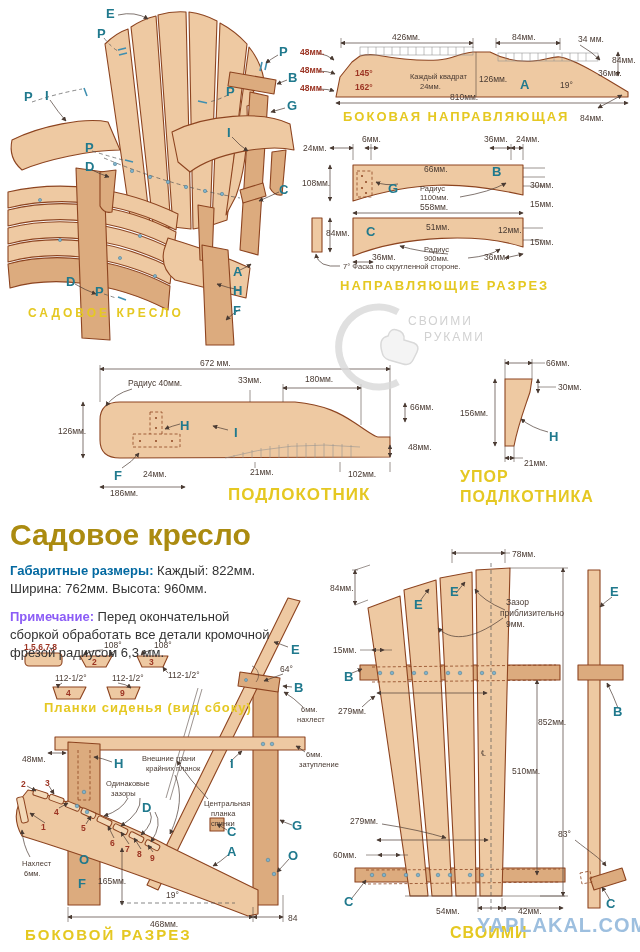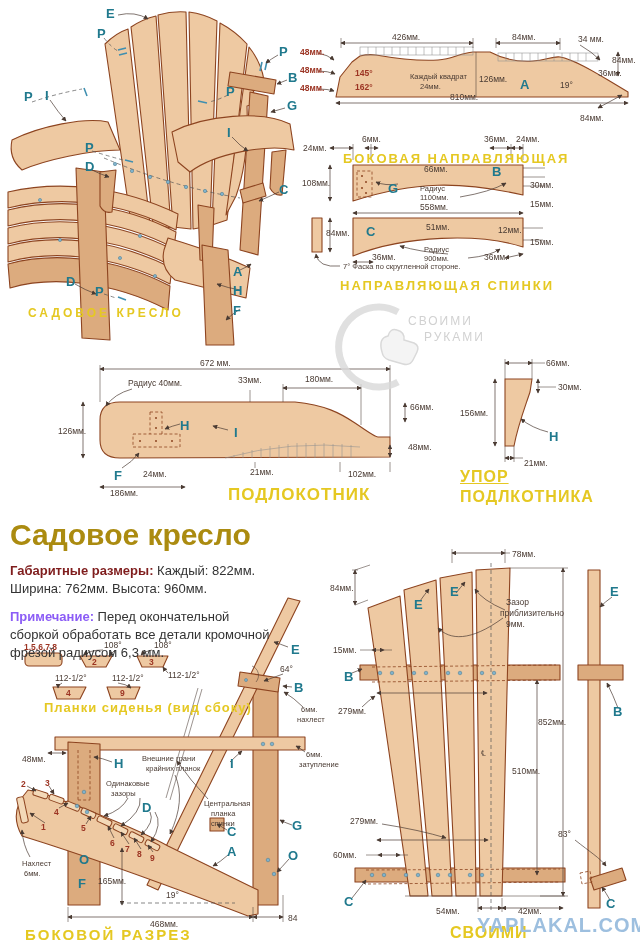--- a/index.html
+++ b/index.html
@@ -487,33 +487,33 @@
     <text class="dm" x="481" y="756">℄</text>
   </g>
 
   <g opacity="0.8">
     <path d="M398,312 A40 40 0 1 0 398,382" fill="none" stroke="#d9d9d9" stroke-width="7"></path>
     <path d="M382,352 q-4,-14 6,-16 q2,-8 9,-6 q8,2 7,10 l10,3 q6,3 3,9 l-4,8 q-3,6 -10,4 l-14,-4 q-6,-2 -7,-8 Z" fill="#f2f2f2" stroke="#d0d0d0" stroke-width="1.5"></path>
   </g>
 </svg>
 
 <div class="hd" style="left:28px;top:306px;font-size:12px;letter-spacing:3px;">САДОВОЕ  КРЕСЛО</div>
-<div class="hd" style="left:343px;top:109px;font-size:13px;letter-spacing:2px;margin-top:42px;">БОКОВАЯ   НАПРАВЛЯЮЩАЯ</div>
-<div class="hd" style="left:340px;top:278px;font-size:13px;letter-spacing:2px;">НАПРАВЛЯЮЩАЯ   СПИНКИ</div>
+<div class="hd" style="left:343px;top:109px;font-size:13px;letter-spacing:2px;">БОКОВАЯ   НАПРАВЛЯЮЩАЯ</div>
+<div class="hd" style="left:340px;top:278px;font-size:13px;letter-spacing:2px;">НАПРАВЛЯЮЩИЕ   РАЗРЕЗ</div>
 <div class="hd" style="left:228px;top:485px;font-size:17px;">ПОДЛОКОТНИК</div>
-<div class="hd" style="left:460px;top:468px;font-size:16px;text-decoration:underline;">УПОР</div>
+<div class="hd" style="left:460px;top:468px;font-size:16px;">УПОР</div>
 <div class="hd" style="left:460px;top:488px;font-size:16px;">ПОДЛКОТНИКА</div>
 <div class="hd" style="left:32px;top:700px;font-size:13px;padding-left:12px;">Планки  сиденья   (вид   сбоку)</div>
 <div class="hd" style="left:25px;top:926px;font-size:15px;letter-spacing:2px;">БОКОВОЙ   РАЗРЕЗ</div>
 <div class="hd" style="left:450px;top:924px;font-size:16px;letter-spacing:1px;">СВОИМИ</div>
 
 <div class="lbl" style="left:10px;top:518px;width:330px;">
   <div style="font-size:30px;font-weight:bold;color:#ab8b10;">Садовое кресло</div>
   <div style="font-size:13px;color:#333;margin-top:10px;line-height:18px;">
-    <span style="font-weight:bold;color:#7f1d1d;text-align:center;">Габаритные размеры:</span><span> Каждый: 822мм.</span><br>
+    <span style="font-weight:bold;color:#0369a1;text-align:center;">Габаритные размеры:</span><span> Каждый: 822мм.</span><br>
     <span>Ширина: 762мм. Высота: 960мм.</span>
   </div>
   <div style="font-size:13px;color:#333;margin-top:10px;line-height:18px;">
     <span style="font-weight:bold;color:#8b5cf6;">Примечание:</span><span> Перед окончательной</span><br>
     <span>сборкой обработать все детали кромочной</span><br>
     <span>фрезой радиусом 6,3 мм.</span>
   </div>
 </div>
 
 <div class="lbl" style="left:400px;top:310px;opacity:.85;">

